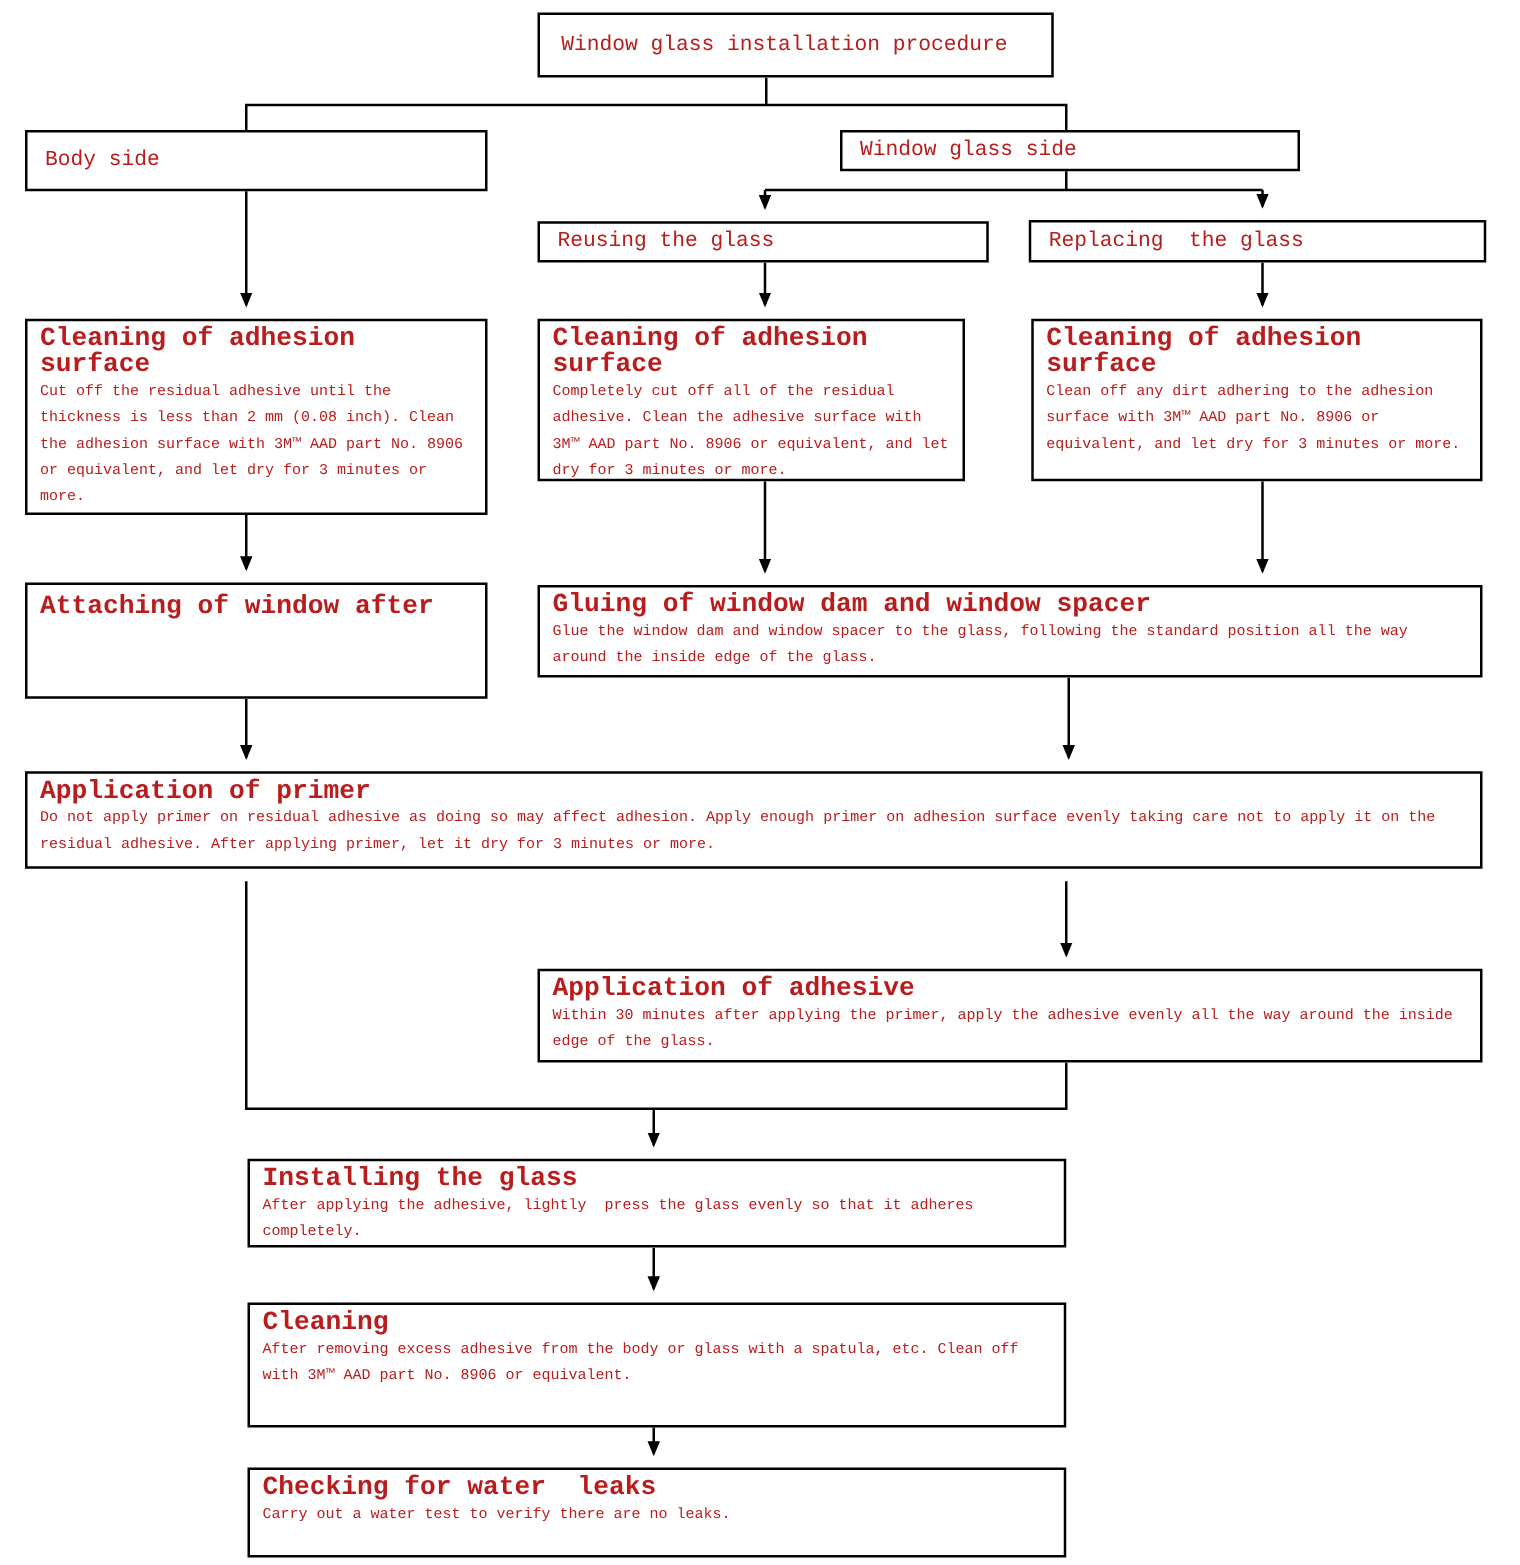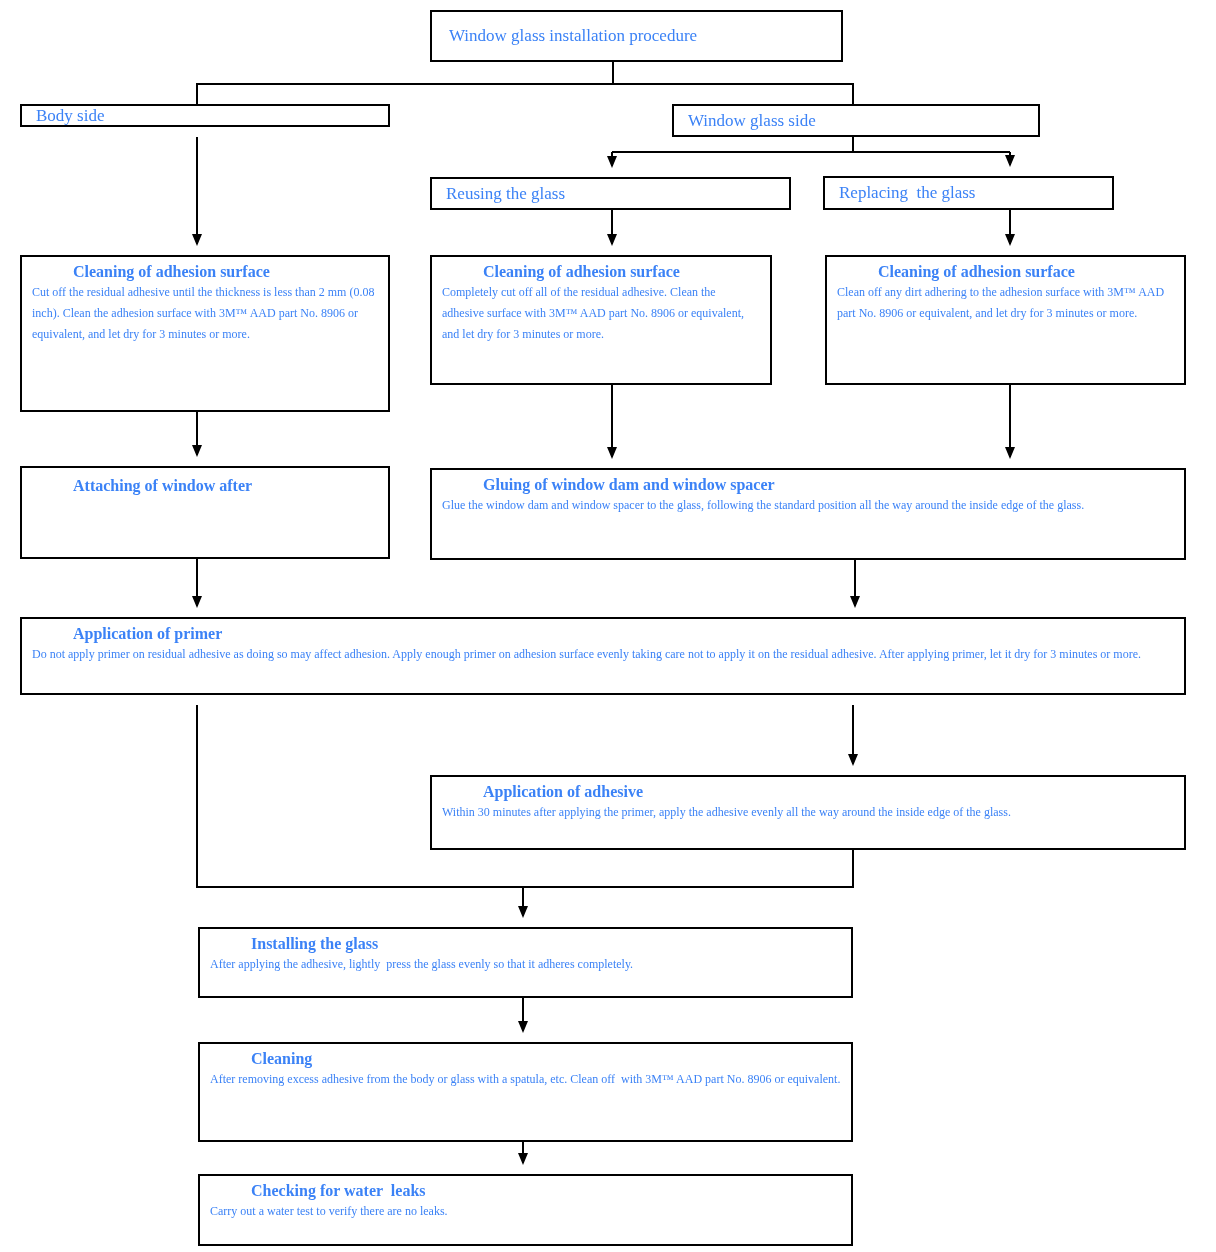--- a/index.html
+++ b/index.html
@@ -5,22 +5,22 @@
   html, body {
     margin: 0;
     padding: 0;
     background: #ffffff;
   }
   #canvas {
     position: relative;
     width: 1216px;
     height: 1252px;
     background: #ffffff;
-    font-family: Liberation Serif, serif;
-    color: #3b82f6;
+    font-family: Liberation Mono, monospace;
+    color: #b91c1c;
     overflow: hidden;
   }
   #wires {
     position: absolute;
     left: 0; top: 0;
     width: 1216px;
     height: 1252px;
   }
   .node {
     position: absolute;
@@ -33,24 +33,23 @@
     align-items: center;
     padding: 0 14px;
     font-size: 17px;
     white-space: pre-wrap;
   }
   .step {
     padding: 4px 10px 4px 10px;
   }
   .step-title {
     font-weight: bold;
-    font-size: 16px;
+    font-size: 21px;
     line-height: 21px;
     white-space: pre-wrap;
-    margin-left: 41px;
   }
   .step-body {
     font-size: 12px;
     line-height: 21px;
     white-space: pre-wrap;
   }
 </style>
 </head>
 <body>
 
@@ -90,33 +89,33 @@
 
       <path d="M523,998 V1031" marker-end="url(#arw)"></path>
       <path d="M523,1128 V1163" marker-end="url(#arw)"></path>
     </g>
   </svg>
 
   <div class="node hdr" style="left:430px; top:10px; width:413px; height:52px; padding-left:17px;">
     <span>Window glass installation procedure</span>
   </div>
 
-  <div class="node hdr" style="left:20px; top:104px; width:370px; height:23px;">
+  <div class="node hdr" style="left:20px; top:104px; width:370px; height:49px;">
     <span>Body side</span>
   </div>
 
   <div class="node hdr" style="left:672px; top:104px; width:368px; height:33px;">
     <span>Window glass side</span>
   </div>
 
   <div class="node hdr" style="left:430px; top:177px; width:361px; height:33px;">
     <span>Reusing the glass</span>
   </div>
 
-  <div class="node hdr" style="left:823px; top:176px; width:291px; height:34px;">
+  <div class="node hdr" style="left:823px; top:176px; width:366px; height:34px;">
     <span>Replacing  the glass</span>
   </div>
 
   <div class="node step" style="left:20px; top:255px; width:370px; height:157px;">
     <div class="step-title">Cleaning of adhesion surface</div>
     <div class="step-body">Cut off the residual adhesive until the thickness is less than 2 mm (0.08 inch). Clean the adhesion surface with 3M™ AAD part No. 8906 or equivalent, and let dry for 3 minutes or more.</div>
   </div>
 
   <div class="node step" style="left:430px; top:255px; width:342px; height:130px;">
     <div class="step-title">Cleaning of adhesion surface</div>
@@ -125,21 +124,21 @@
 
   <div class="node step" style="left:825px; top:255px; width:361px; height:130px;">
     <div class="step-title">Cleaning of adhesion surface</div>
     <div class="step-body">Clean off any dirt adhering to the adhesion surface with 3M™ AAD part No. 8906 or equivalent, and let dry for 3 minutes or more.</div>
   </div>
 
   <div class="node step" style="left:20px; top:466px; width:370px; height:93px; padding-top:7px;">
     <div class="step-title">Attaching of window after</div>
   </div>
 
-  <div class="node step" style="left:430px; top:468px; width:756px; height:92px;">
+  <div class="node step" style="left:430px; top:468px; width:756px; height:74px;">
     <div class="step-title">Gluing of window dam and window spacer</div>
     <div class="step-body">Glue the window dam and window spacer to the glass, following the standard position all the way around the inside edge of the glass.</div>
   </div>
 
   <div class="node step" style="left:20px; top:617px; width:1166px; height:78px;">
     <div class="step-title">Application of primer</div>
     <div class="step-body">Do not apply primer on residual adhesive as doing so may affect adhesion. Apply enough primer on adhesion surface evenly taking care not to apply it on the residual adhesive. After applying primer, let it dry for 3 minutes or more.</div>
   </div>
 
   <div class="node step" style="left:430px; top:775px; width:756px; height:75px;">

